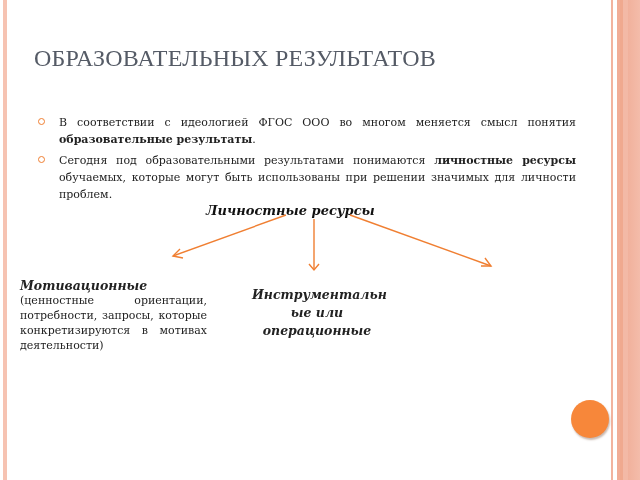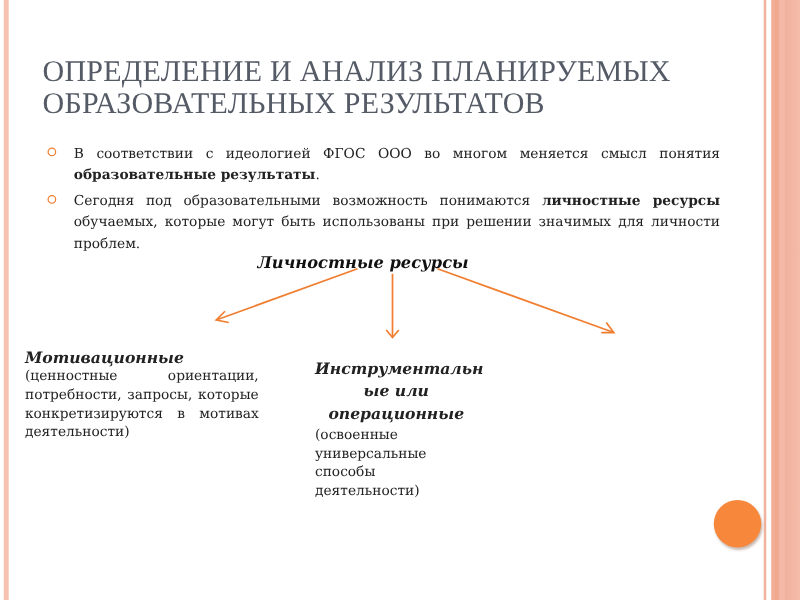--- a/index.html
+++ b/index.html
@@ -26,32 +26,31 @@
 </style>
 </head>
 <body>
 
 <div class="stripe" style="left:3px;width:4px;background:#f6c3b2;"></div>
 <div class="stripe" style="left:611px;width:2px;background:#f2b39e;"></div>
 <div class="stripe" style="left:617px;width:3px;background:#f1ad96;"></div>
 <div class="stripe" style="left:620px;width:20px;background:linear-gradient(90deg,#f0a98f 0,#f0a98f 3px,#f3b9a6 3px,#f3b9a6 8px,#f1b19c 8px,#f4bcaa 100%);"></div>
 
 <div class="title">
-  <div>ОПРЕДЕЛЕНИЕ И АНАЛИЗ ПЛАНИРУЕМЫХ</div>
   <div>ОБРАЗОВАТЕЛЬНЫХ РЕЗУЛЬТАТОВ</div>
 </div>
 
 <ul class="bullets">
   <li>
     <span class="bullet-mark"></span>
     <span>В соответствии с идеологией ФГОС ООО во многом меняется смысл понятия </span><span class="bi">образовательные результаты</span><span>.</span>
   </li>
   <li>
     <span class="bullet-mark"></span>
-    <span>Сегодня под образовательными возможность понимаются </span><span class="bi">личностные ресурсы</span><span> обучаемых, которые могут быть использованы при решении значимых для личности проблем.</span>
+    <span>Сегодня под образовательными результатами понимаются </span><span class="bi">личностные ресурсы</span><span> обучаемых, которые могут быть использованы при решении значимых для личности проблем.</span>
   </li>
 </ul>
 
 <div class="center-label">Личностные ресурсы</div>
 
 <svg class="arrows" width="640" height="480">
   <g stroke="#f07f32" stroke-width="1.4" fill="none">
     <line x1="286" y1="215" x2="173" y2="256"></line>
     <polyline points="180,249 173,256 183,258"></polyline>
     <line x1="314" y1="219" x2="314" y2="270"></line>
@@ -61,19 +60,18 @@
   </g>
 </svg>
 
 <div class="col col1">
   <span class="hd">Мотивационные</span>
   <div>(ценностные ориентации, потребности, запросы, которые конкретизируются в мотивах деятельности)</div>
 </div>
 
 <div class="col col2">
   <span class="hd">Инструментальн ые или операционные</span>
-  <div class="desc">(освоенные универсальные способы деятельности)</div>
 </div>
 
 <div class="col col3">
 </div>
 
 <div class="dot"></div>
 
 </body></html>

